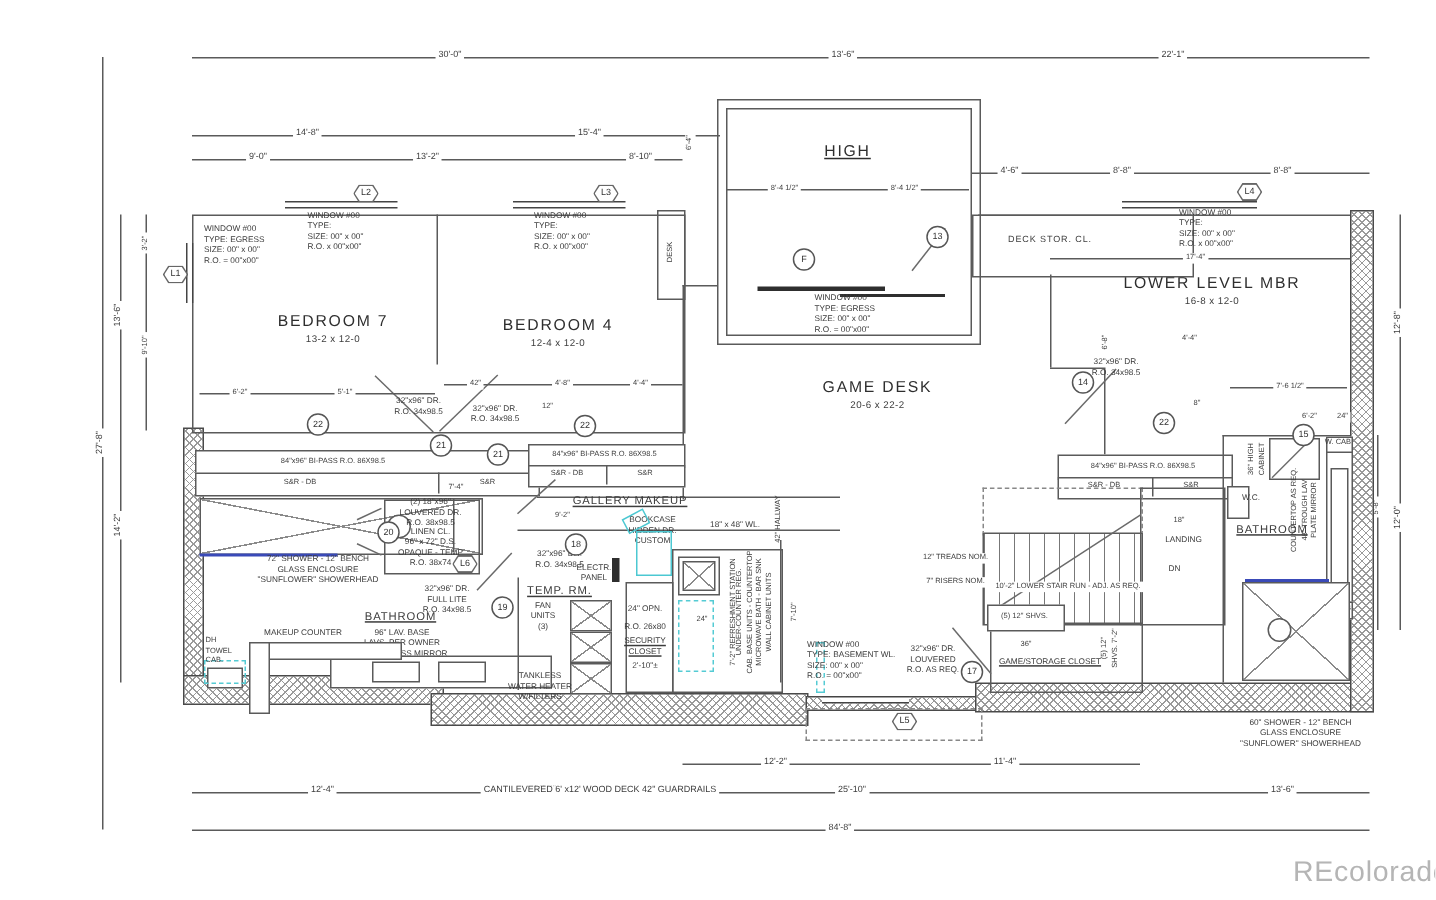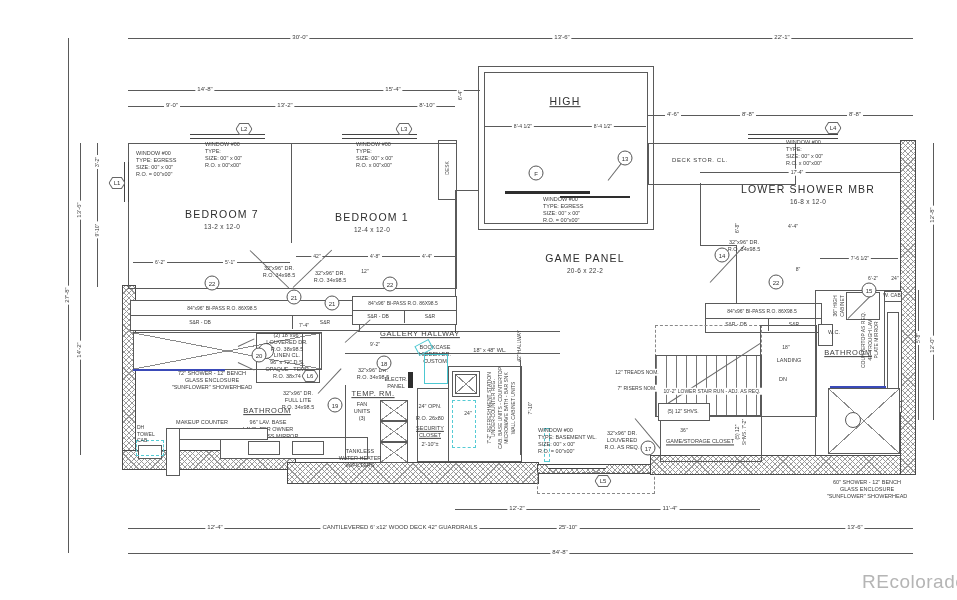--- a/index.html
+++ b/index.html
@@ -188,21 +188,21 @@
   <div class="tealdash" style="left:136px;top:440px;width:26px;height:14px"></div>
   <div class="lbl sm tl" style="left:137px;top:424px">DH
 TOWEL
 CAB.</div>
 
   <div class="lbl" style="left:298px;top:401px">32"x96" DR.
 FULL LITE
 R.O. 34x98.5</div>
   <div class="leaf" style="left:318px;top:393px;width:34px;transform:rotate(-47deg)"></div>
 
-  <div class="lbl mid u" style="left:420px;top:334px">GALLERY HALLWAY</div>
+  <div class="lbl mid u" style="left:420px;top:334px">GALLERY MAKEUP</div>
   <div class="lbl dlbl sm" style="left:304px;top:325px">7'-4"</div>
   <div class="lbl dlbl sm" style="left:375px;top:344px">9'-2"</div>
   <div class="lbl" style="left:435px;top:355px">BOOKCASE
 HIDDEN DR.
 CUSTOM</div>
   <div class="lbl" style="left:490px;top:351px">18" x 48" WL.</div>
   <div class="lbl sm rot" style="left:519px;top:346px">42" HALLWAY</div>
   <div class="teal" style="left:416px;top:342px;width:14px;height:9px;transform:rotate(-28deg)"></div>
   <div class="teal" style="left:424px;top:354px;width:22px;height:28px"></div>
   <div class="leaf" style="left:345px;top:342px;width:34px;transform:rotate(-42deg)"></div>
@@ -300,26 +300,26 @@
   <div class="leaf" style="left:250px;top:250px;width:54px;transform:rotate(44deg)"></div>
   <div class="leaf" style="left:293px;top:287px;width:54px;transform:rotate(-44deg)"></div>
   <div class="leaf" style="left:710px;top:282px;width:50px;transform:rotate(-47deg)"></div>
   <div class="leaf" style="left:608px;top:180px;width:36px;transform:rotate(-52deg)"></div>
 
   <div class="box nob" style="left:438px;top:140px;width:17px;height:58px"></div>
   <div class="lbl sm rot" style="left:447px;top:168px">DESK</div>
 
   <div class="lbl rname" style="left:222px;top:215px">BEDROOM 7</div>
   <div class="lbl rsize" style="left:222px;top:227px">13-2 x 12-0</div>
-  <div class="lbl rname" style="left:372px;top:218px">BEDROOM 1</div>
+  <div class="lbl rname" style="left:372px;top:218px">BEDROOM 4</div>
   <div class="lbl rsize" style="left:372px;top:230px">12-4 x 12-0</div>
   <div class="lbl rname u" style="left:565px;top:102px">HIGH</div>
-  <div class="lbl rname" style="left:585px;top:259px">GAME PANEL</div>
+  <div class="lbl rname" style="left:585px;top:259px">GAME DESK</div>
   <div class="lbl rsize" style="left:585px;top:271px">20-6 x 22-2</div>
-  <div class="lbl rname" style="left:808px;top:190px">LOWER SHOWER MBR</div>
+  <div class="lbl rname" style="left:808px;top:190px">LOWER LEVEL MBR</div>
   <div class="lbl rsize" style="left:808px;top:202px">16-8 x 12-0</div>
   <div class="lbl mid" style="left:700px;top:161px;font-size:6px">DECK STOR. CL.</div>
 
   <div class="lbl tl" style="left:136px;top:150px">WINDOW #00
 TYPE: EGRESS
 SIZE: 00" x 00"
 R.O. = 00"x00"</div>
   <div class="lbl tl" style="left:205px;top:141px">WINDOW #00
 TYPE:
 SIZE: 00" x 00"

